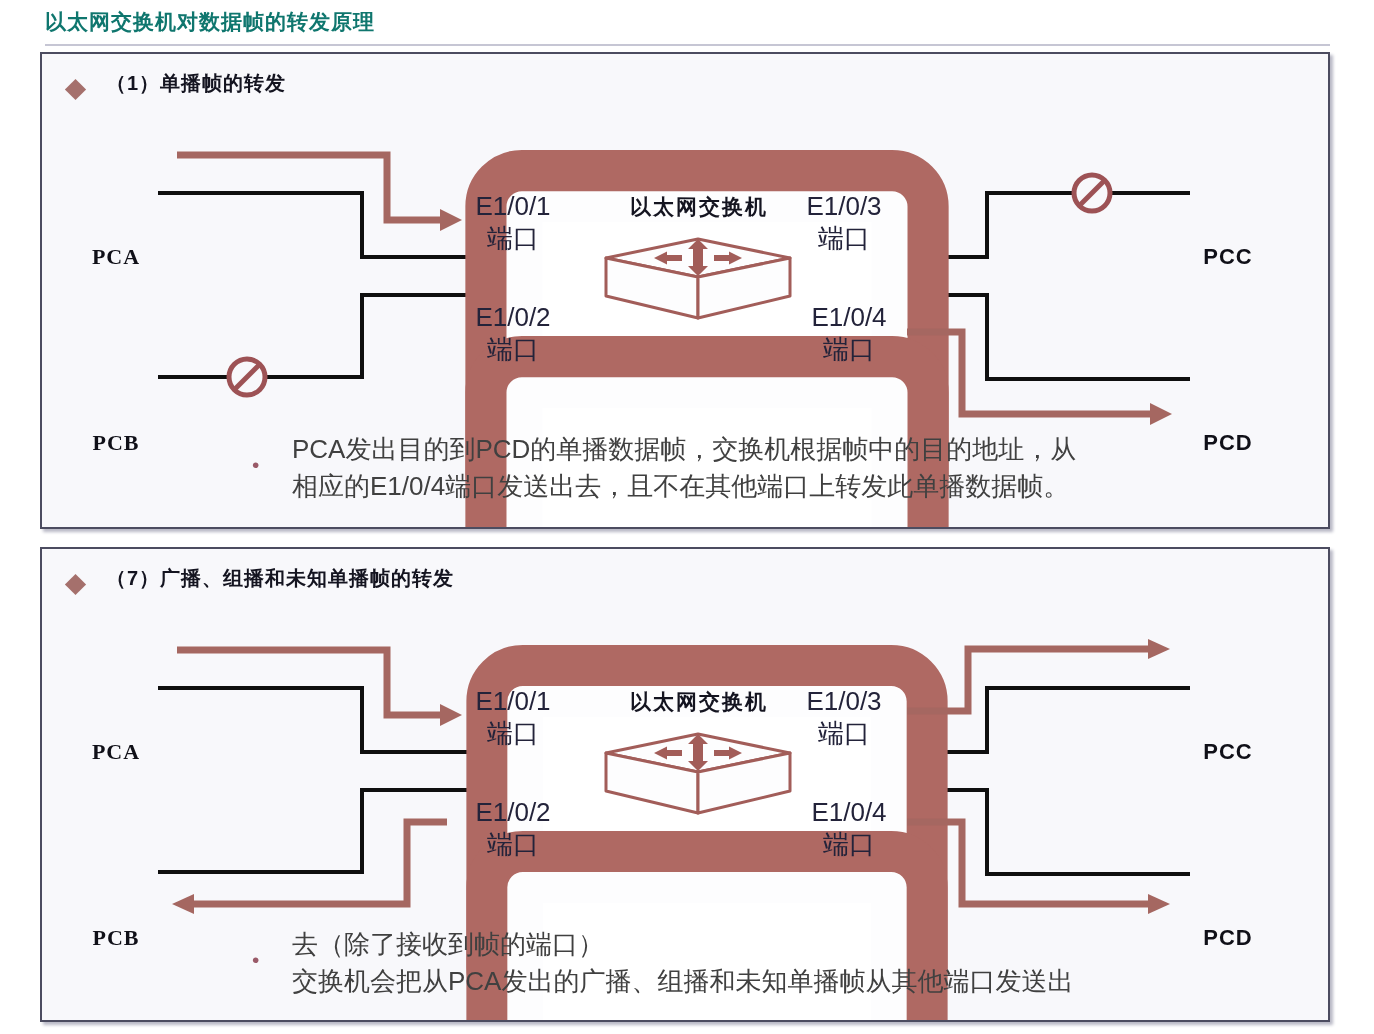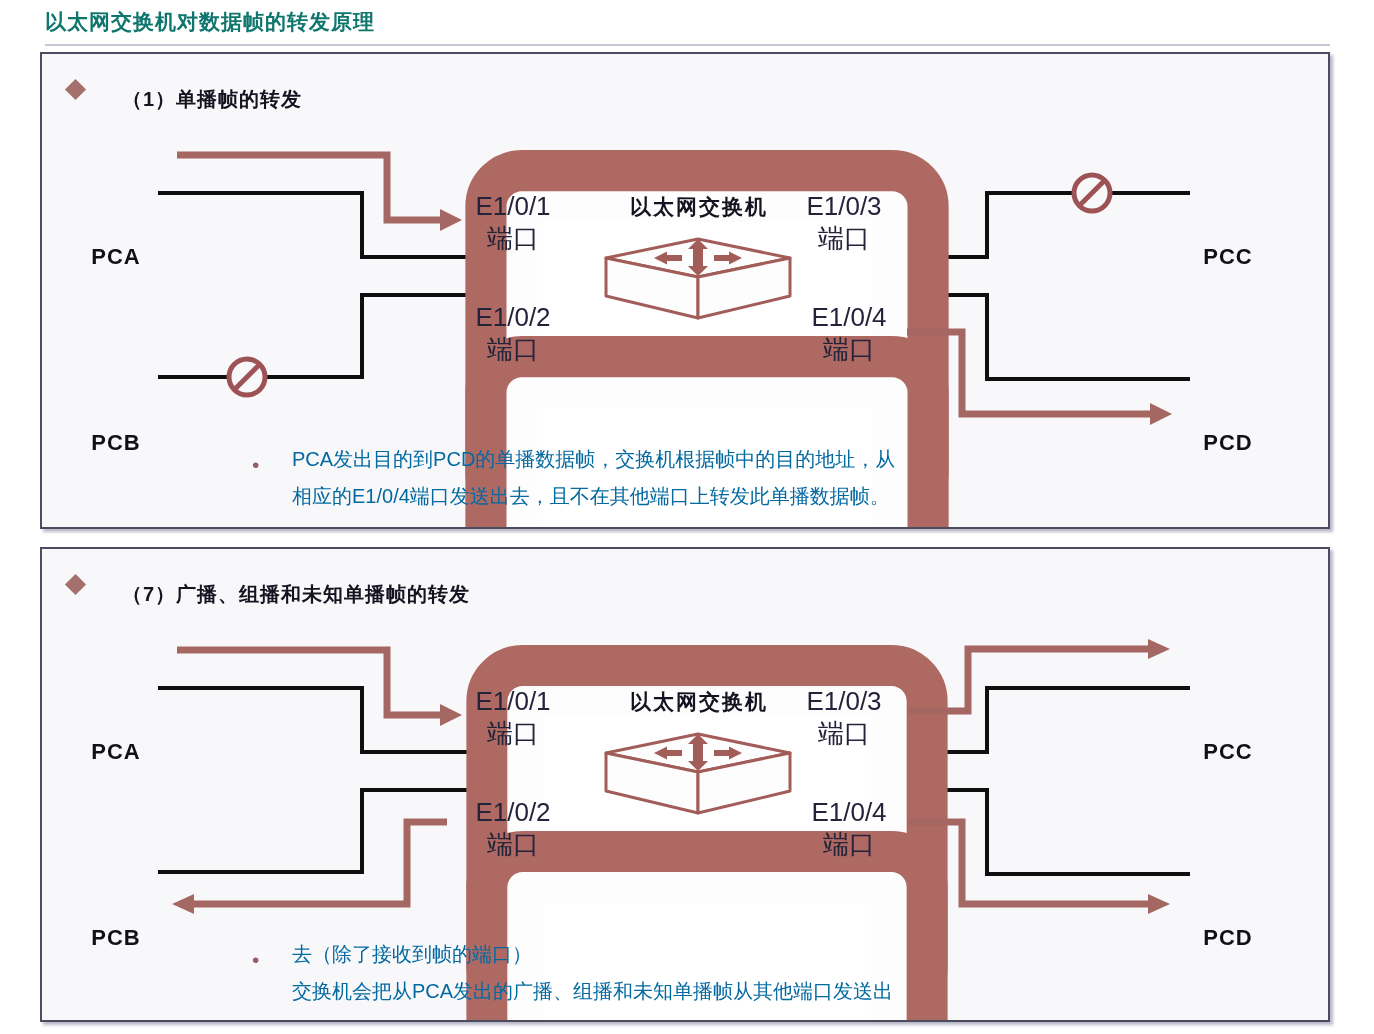--- a/index.html
+++ b/index.html
@@ -8,31 +8,31 @@
   #page-title{position:absolute;left:45px;top:8px;font-size:21px;font-weight:bold;color:#0f766e;
               letter-spacing:1px;margin:0;}
   #title-underline{position:absolute;left:45px;top:44px;width:1285px;height:2px;background:#c6c6d4;}
   .panel{position:absolute;left:40px;width:1290px;background:#f8f8fb;border:2px solid #4c4c60;
          box-shadow:3px 3px 3px #b9b9c6;box-sizing:border-box;}
   #panel1{top:52px;height:477px;}
   #panel2{top:547px;height:475px;}
   .diamond{position:absolute;left:26px;top:28px;width:15px;height:15px;background:#a5706c;
            transform:rotate(45deg);}
   .hdr-text{position:absolute;left:64px;top:16px;font-size:20px;font-weight:bold;color:#141420;
-            margin:16px;letter-spacing:1px;}
+            margin:0;letter-spacing:1px;}
   .diagram{position:absolute;left:0;top:0;}
   .port-label{position:absolute;width:120px;text-align:center;font-size:26px;color:#23233a;
               line-height:32px;}
   .sw-label{position:absolute;left:527px;top:139px;width:260px;text-align:center;font-size:21px;
             font-weight:bold;color:#141420;letter-spacing:2px;}
   .pc-label{position:absolute;width:104px;text-align:center;font-size:22px;font-weight:bold;
             color:#101018;letter-spacing:1px;}
   .pc-a,.pc-c{top:190px;} .pc-b,.pc-d{top:376px;}
-  .pc-a,.pc-b{left:22px;} .pc-c,.pc-d{left:1134px;}
-  .note{position:absolute;left:250px;top:387px;font-size:20px;color:#0369a1;line-height:37px;}
+  .pc-a,.pc-b{left:22px;font-family:Liberation Serif, serif;} .pc-c,.pc-d{left:1134px;}
+  .note{position:absolute;left:250px;top:377px;font-size:26px;color:#404040;line-height:37px;}
   .note-bullet{position:absolute;left:210px;top:399px;font-size:21px;color:#9a5a68;}
 </style>
 </head>
 <body>
 
 <div id="page">
 
   <h1 id="page-title">以太网交换机对数据帧的转发原理</h1>
   <div id="title-underline"></div>
 

